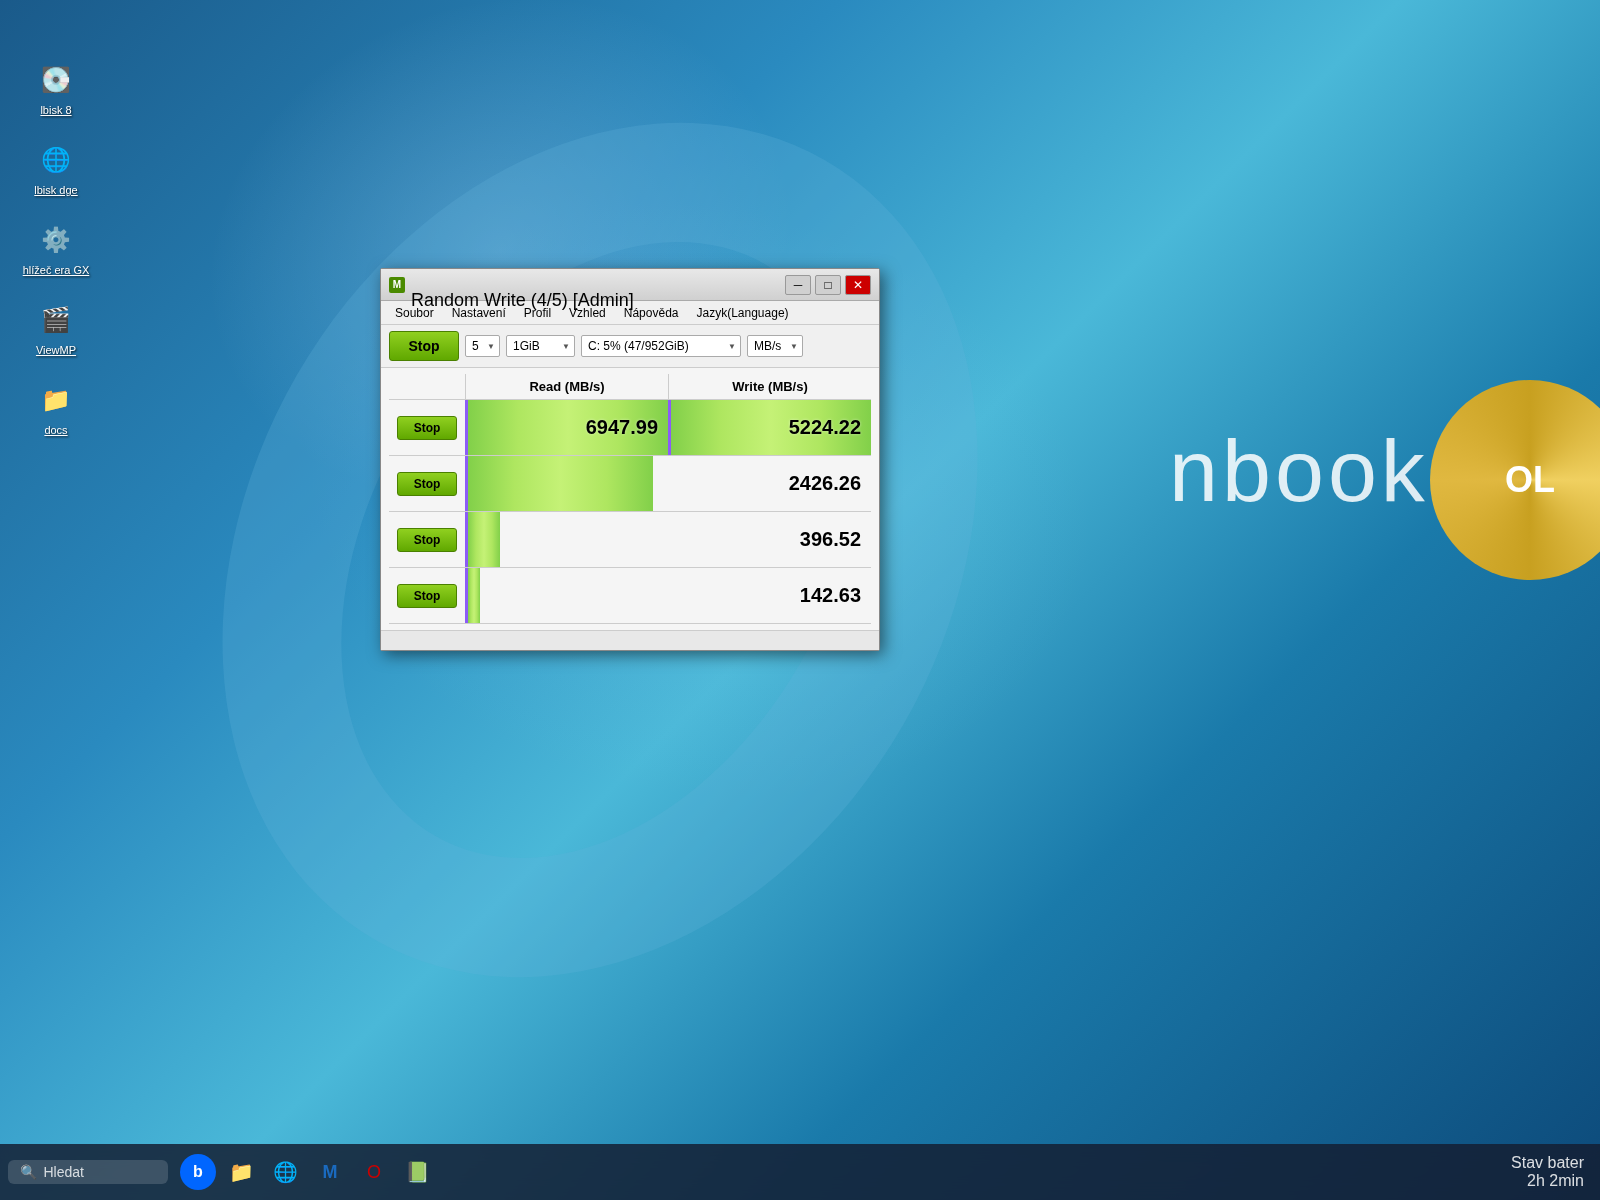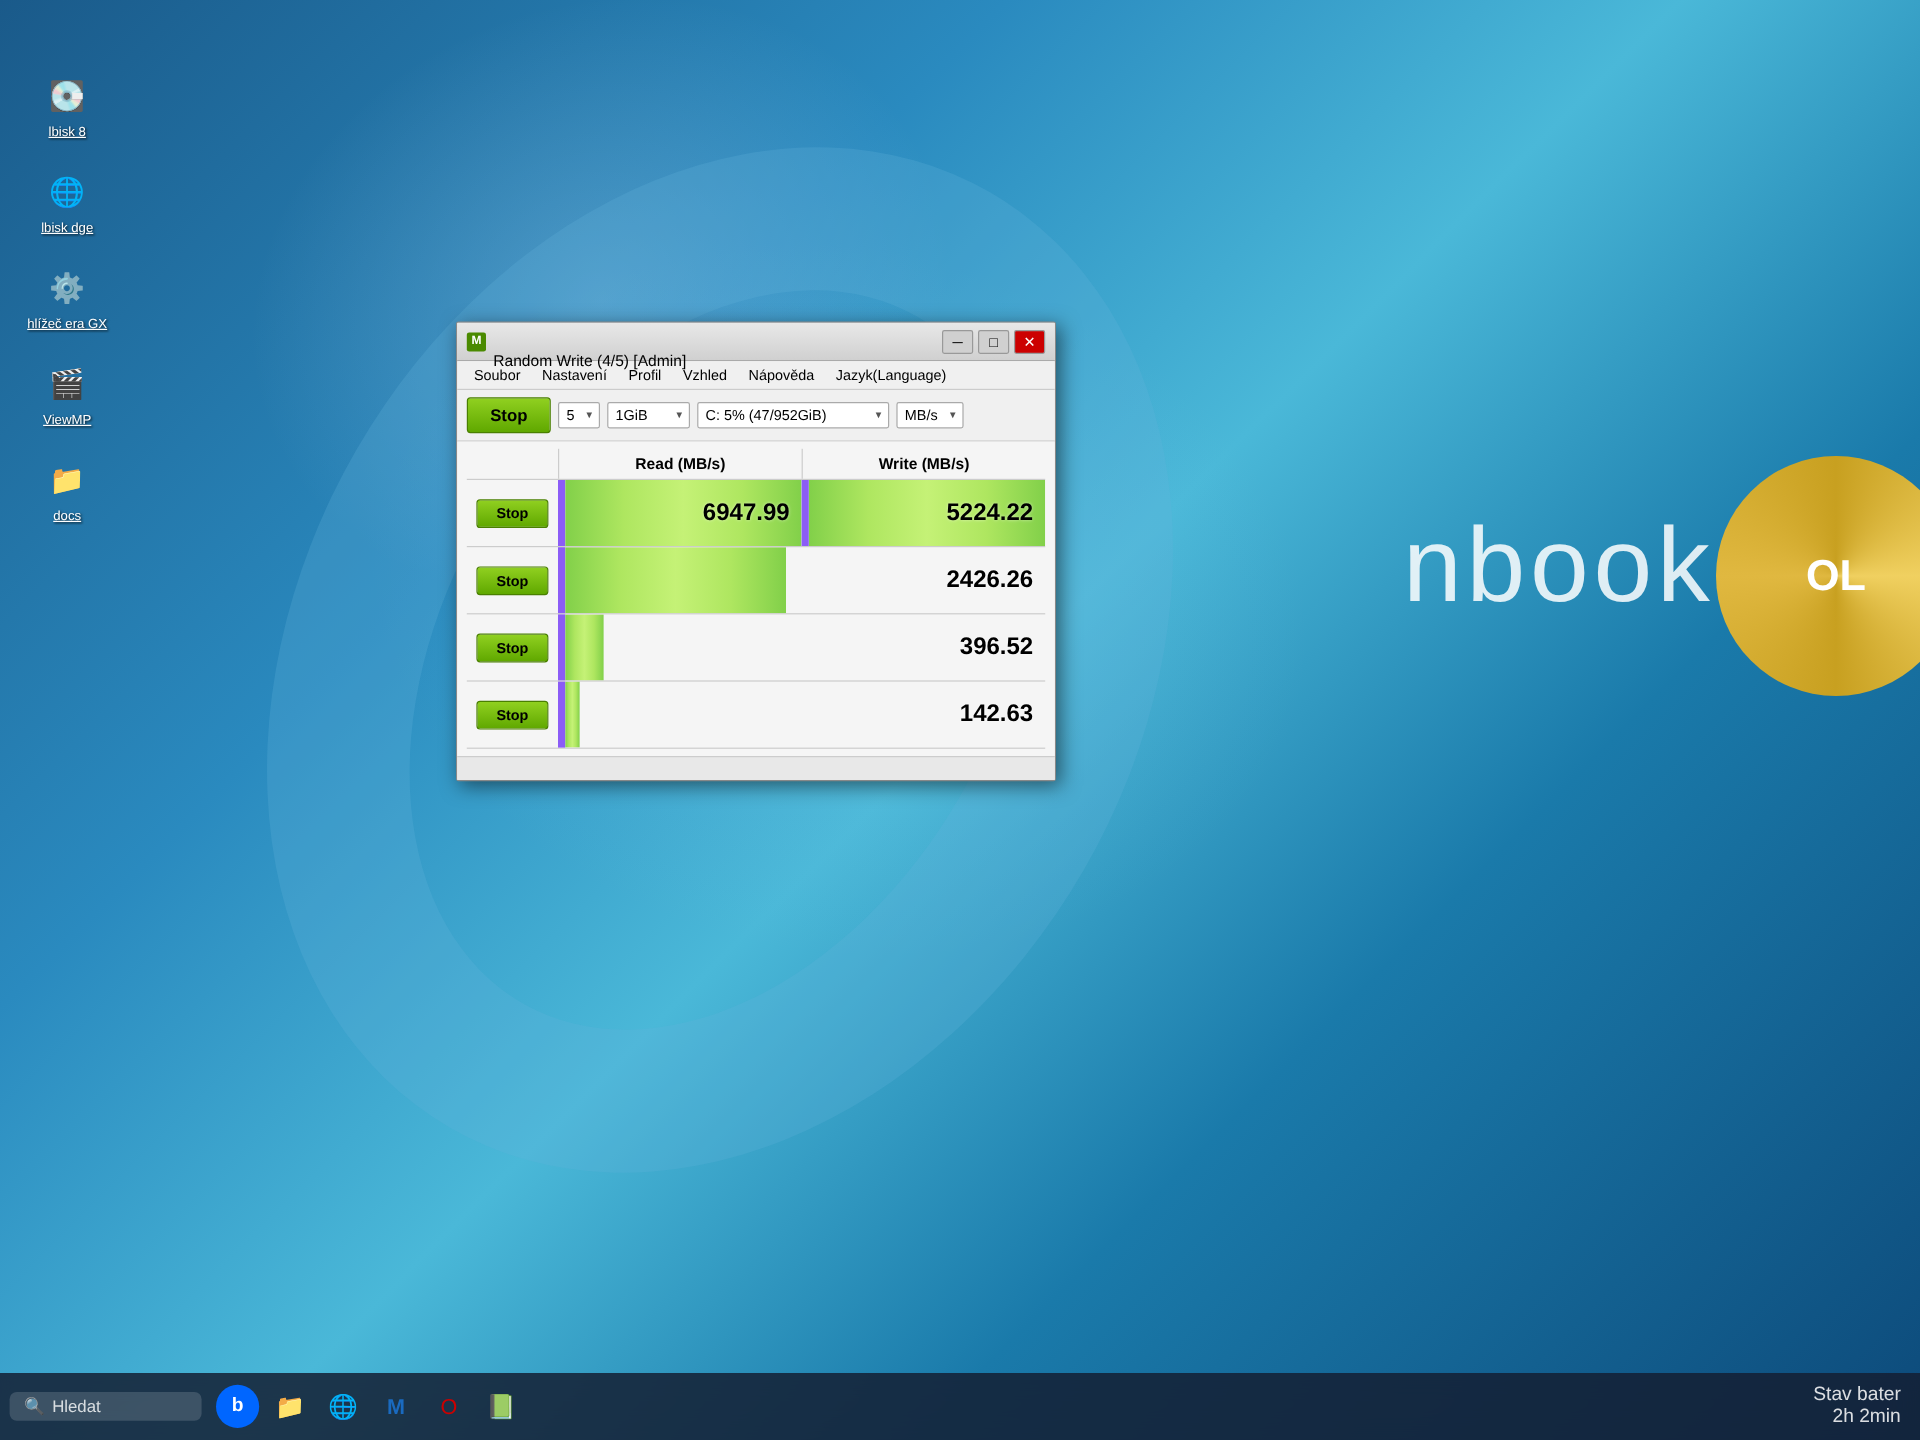--- a/index.html
+++ b/index.html
@@ -170,21 +170,21 @@
       border-bottom: 1px solid #aaa;
     }
     .title-bar-icon {
       width: 16px; height: 16px;
       margin-right: 6px;
       background: #4a8a00;
       border-radius: 2px;
       display: flex; align-items: center; justify-content: center;
     }
     .title-bar-text {
-      font-size: 13px;
+      font-size: 18px;
       color: #000;
       flex: 1;
       margin-top: 31px;
     }
     .title-bar-buttons {
       display: flex; gap: 4px;
     }
     .title-btn {
       width: 26px; height: 20px;
       background: #d0d0d0;
@@ -289,21 +289,21 @@
       margin: 4px;
     }
 
     .result-cell {
       flex: 1;
       position: relative;
       display: flex;
       align-items: center;
       justify-content: flex-end;
       padding: 16px 10px;
-      border-left: 6px solid #8b5cf6;
+      border-left: 3px solid #8b5cf6;
       overflow: hidden;
     }
 
     .result-cell .bar {
       position: absolute;
       left: 0; top: 0; bottom: 0;
       background: linear-gradient(to right, #50c000, #90e020, #b0f040, #90e020, #50c000);
       opacity: 0.7;
     }
 

